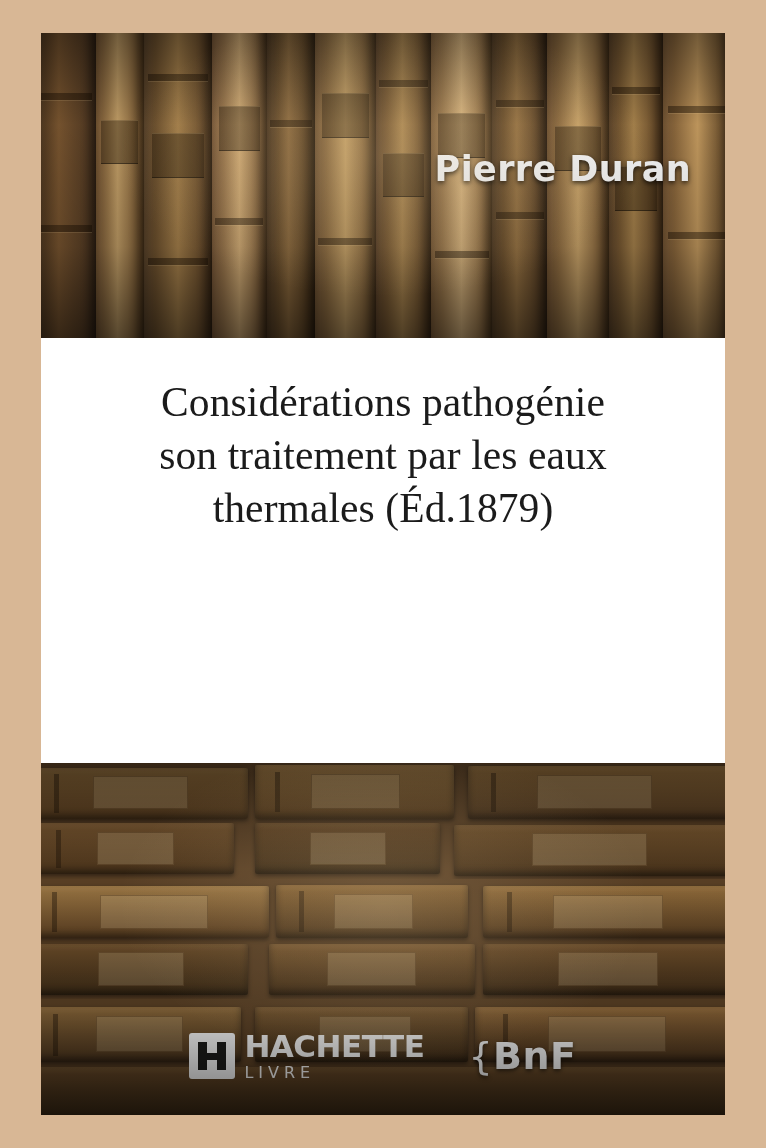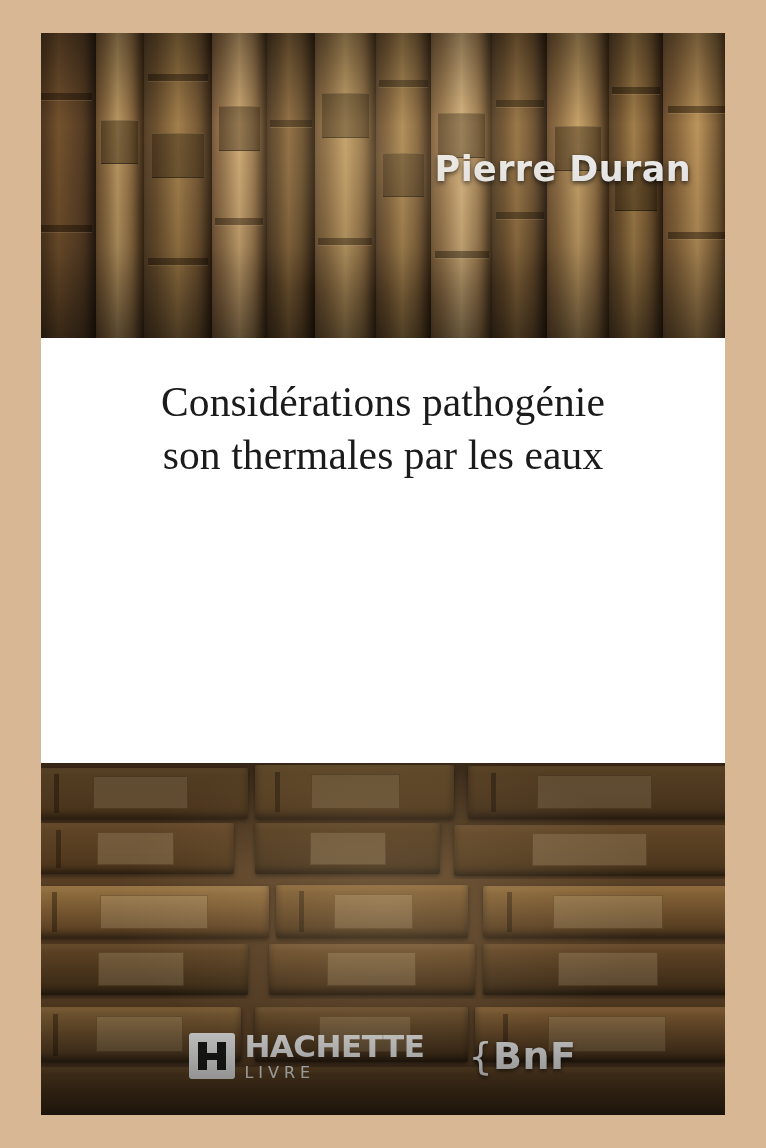--- a/index.html
+++ b/index.html
@@ -286,21 +286,22 @@
           <div class="band" style="top:26%"></div>
             <div class="band" style="top:64%"></div>
         </div>
       </div>
       <div class="author">Pierre Duran</div>
     </div>
 
     <div class="title-area">
       <div class="title">
         <div>Considérations pathogénie</div>
-        <div>son thermales par les eaux</div>
+        <div>son traitement par les eaux</div>
+        <div>thermales (Éd.1879)</div>
       </div>
     </div>
 
     <div class="photo-bottom">
 
       <div class="shelf" style="top:0;height:33%;">
         <div class="hbook" style="left:0%;top:4%;width:31%;height:44%;background:linear-gradient(to bottom,#8a6739,#5a3e20);">
           <div class="hband" style="left:12%"></div>
             <div class="hlabel" style="left:30%;width:42%"></div>
         </div>

